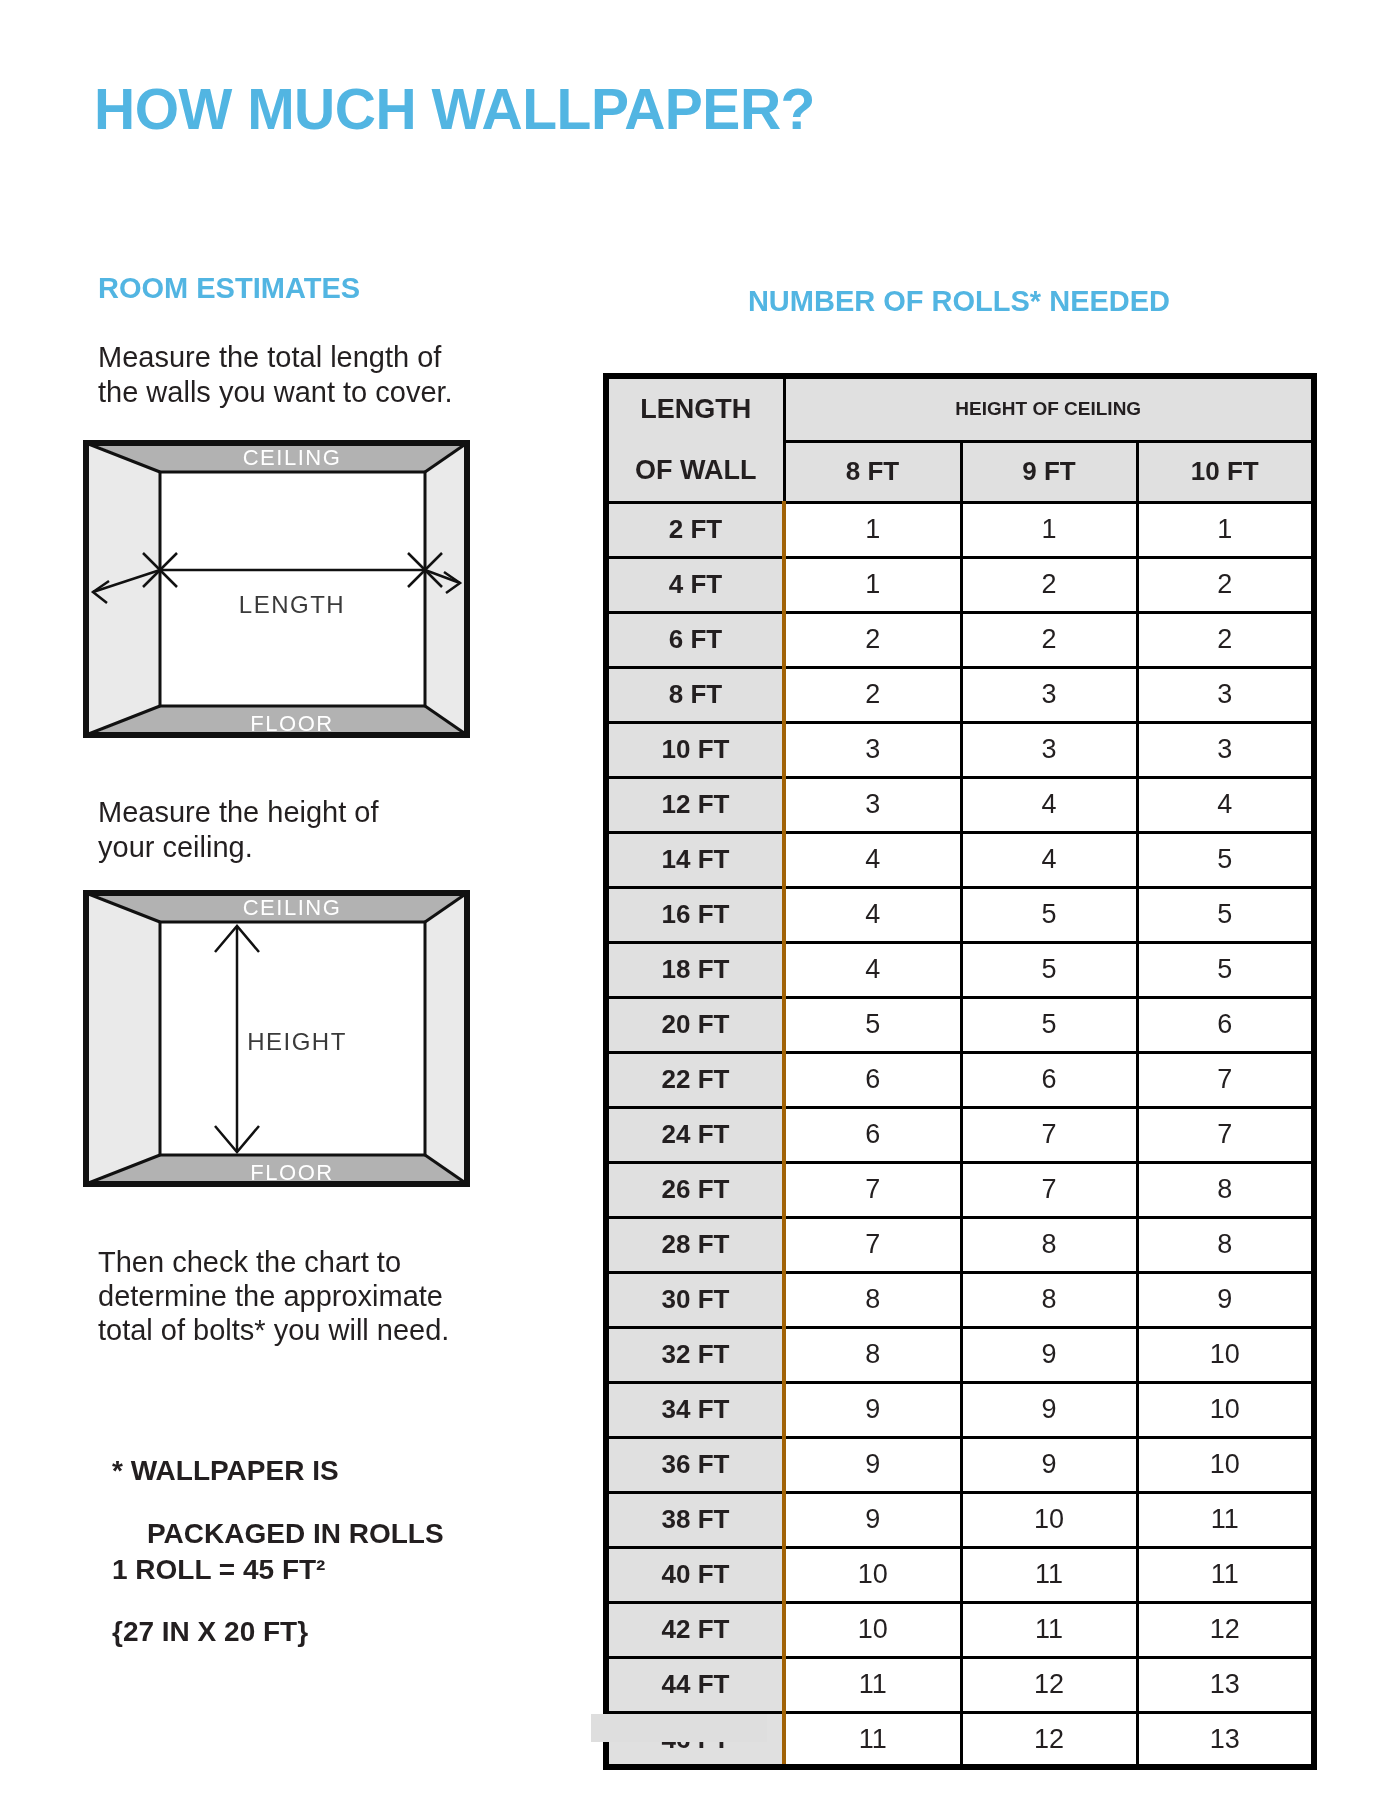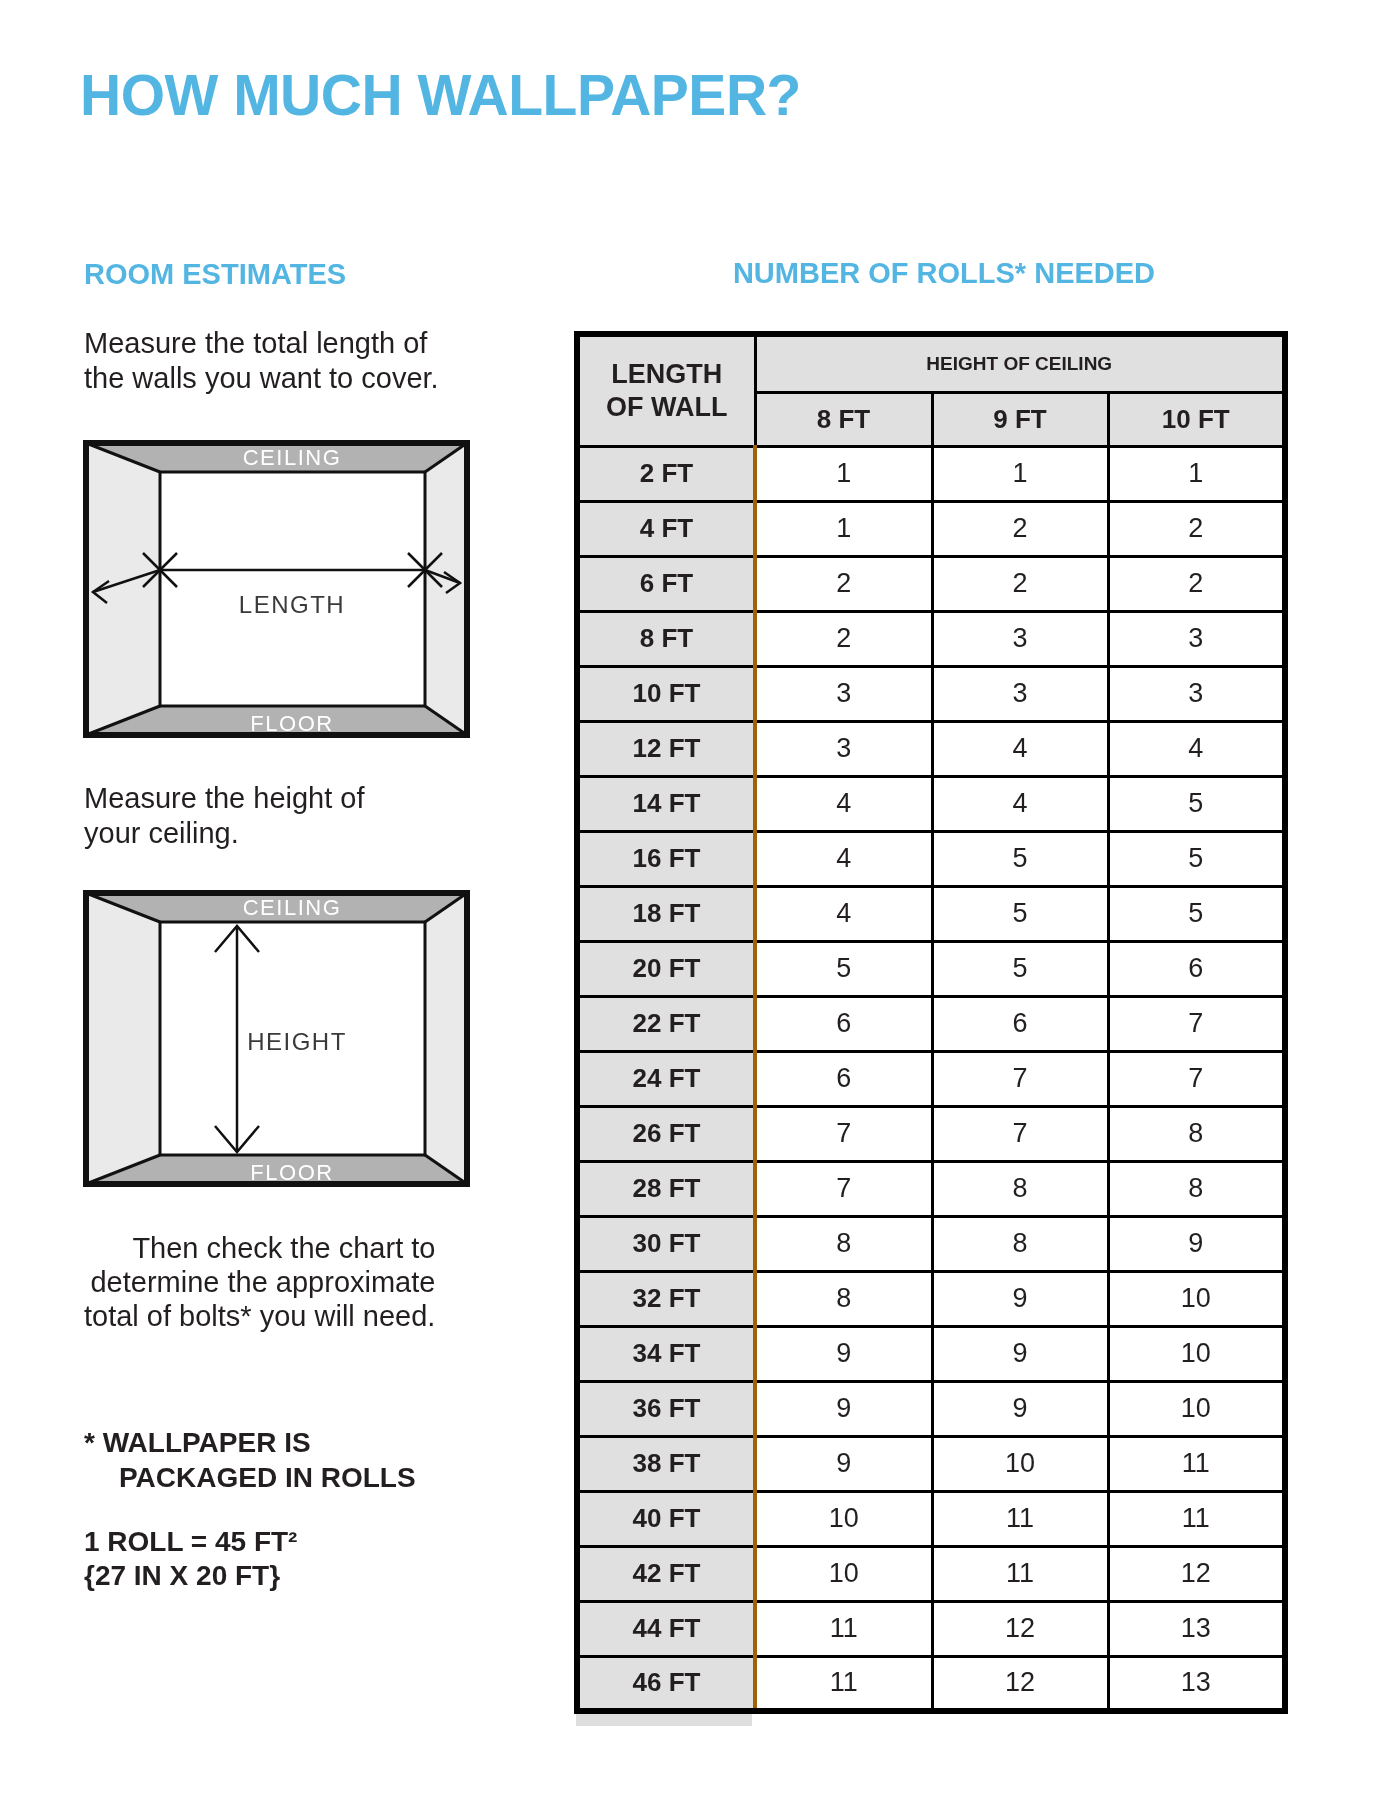--- a/index.html
+++ b/index.html
@@ -3,46 +3,46 @@
 <meta charset="utf-8">
 <style>
   :root { --accent:#52b5e2; --ink:#231f20; --tbl-gray:#e0e0e0; }
   * { box-sizing:border-box; }
   html,body { margin:0; padding:0; background:#ffffff; }
   .page {
     position:relative; width:1391px; height:1800px; background:#ffffff;
     font-family:"Liberation Sans","DejaVu Sans",sans-serif; color:var(--ink);
     overflow:hidden;
   }
-  h1,h2,p,div { margin:0; padding:0; }
+  h1,h2,p,div { margin:0; padding:14px; }
 
   .title {
     position:absolute; left:80px; top:62px;
     font-size:57px; font-weight:bold; letter-spacing:-0.5px; color:var(--accent);
     white-space:nowrap;
   }
   .section-heading {
     position:absolute; left:84px; top:258px;
     font-size:29px; font-weight:bold; color:var(--accent); white-space:nowrap;
   }
   .body { position:absolute; left:84px; font-size:29px; line-height:35px; color:var(--ink); }
   .para1 { top:326px; }
   .para2 { top:781px; }
-  .para3 { top:1231px; line-height:34px;text-align:right; }
+  .para3 { top:1231px; line-height:34px; }
   .footnote { position:absolute; left:84px; top:1425px; font-size:28px; font-weight:bold; line-height:35px; }
   .footnote .indent { margin-left:35px; }
   .rollinfo { position:absolute; left:84px; top:1525px; font-size:28px; font-weight:bold; line-height:34px; }
 
   .diagram { position:absolute; left:83px; }
   .diagram1 { top:440px; }
   .diagram2 { top:890px; }
   .diag-label { font-size:24px; letter-spacing:1.5px; fill:#3a3a3a; }
   .diag-wall-label { font-size:22px; letter-spacing:1.5px; fill:#ffffff; }
 
-  .table-wrap { position:absolute; left:574px; top:258px; width:740px; }
+  .table-wrap { position:absolute; left:589px; top:258px; width:740px; }
   .table-heading {
     text-align:center; color:var(--accent); font-size:29px; font-weight:bold;
     line-height:30px; margin-bottom:43px; white-space:nowrap;
   }
   table.rolls {
     border-collapse:collapse; width:708px; table-layout:fixed;
     border:6px solid #000; background:#fff;
   }
   table.rolls th, table.rolls td {
     text-align:center; vertical-align:middle; border:3px solid #000;

